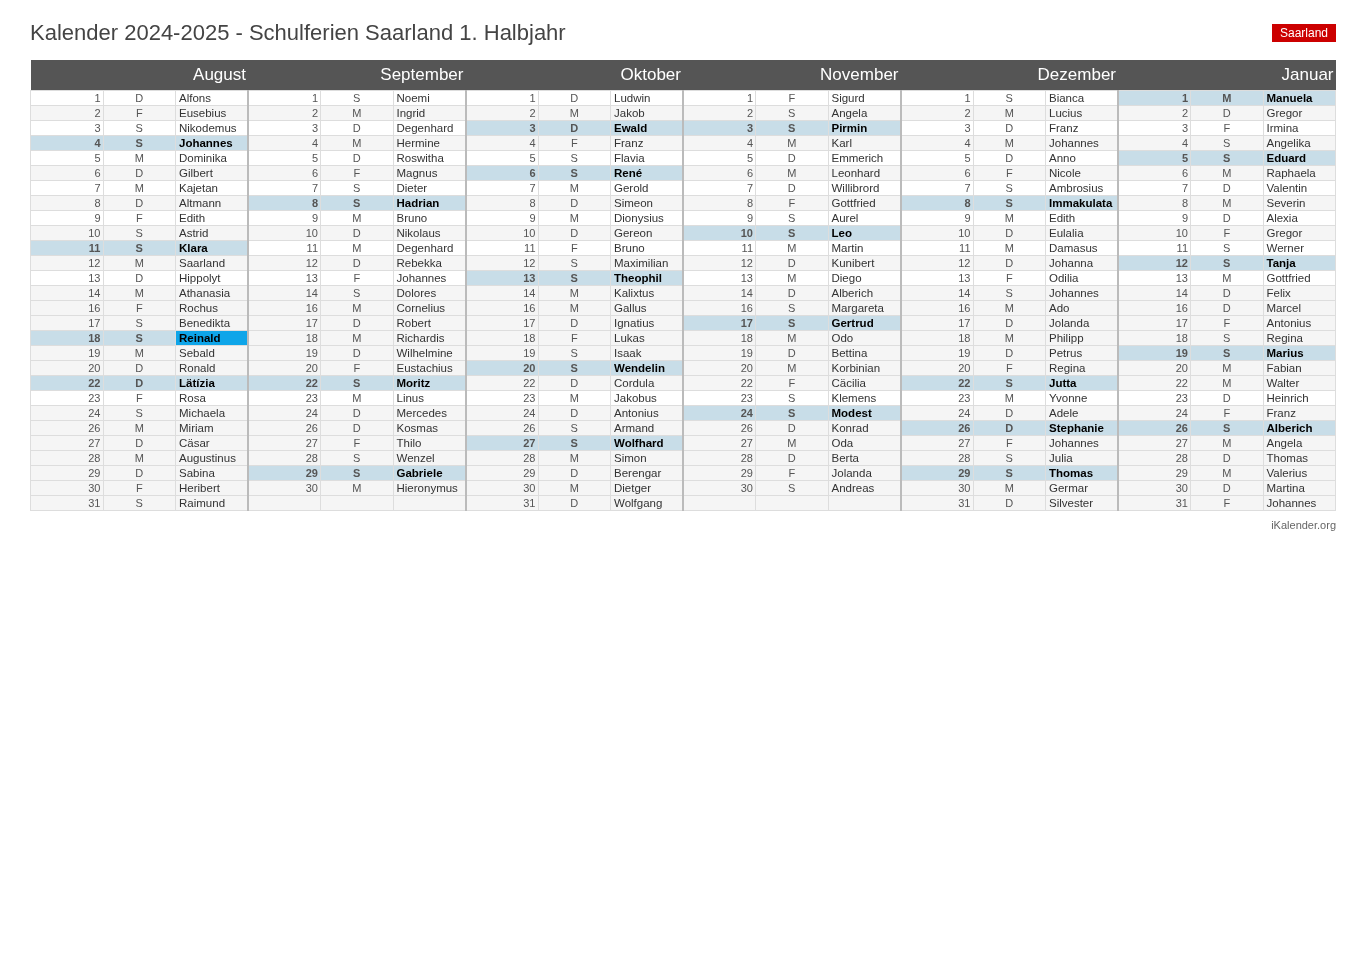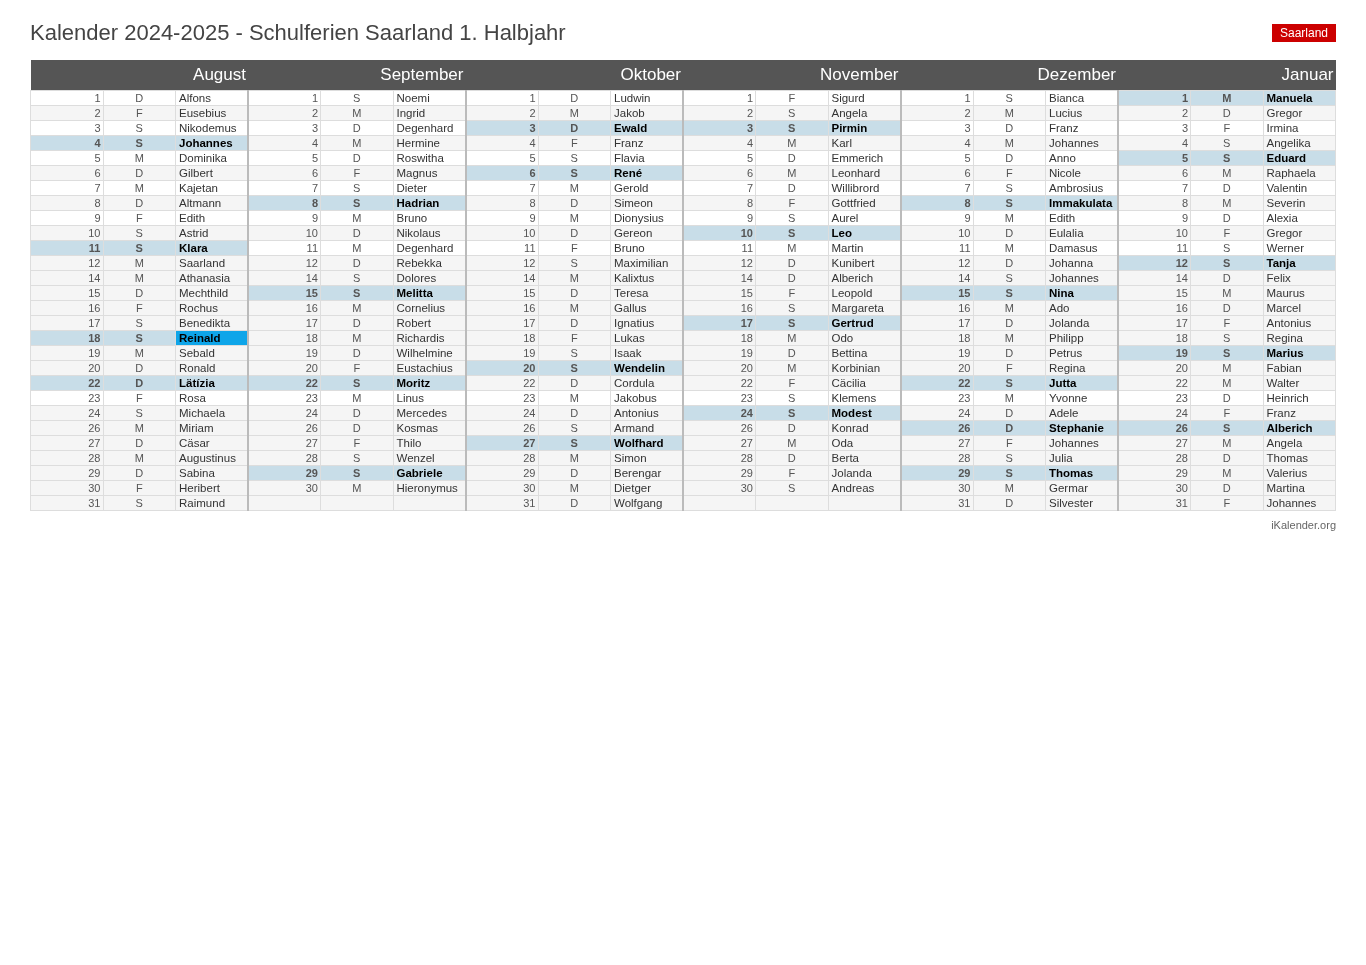--- a/index.html
+++ b/index.html
@@ -308,59 +308,59 @@
         <td class="day-num" style="width: 18px; font-size: 11px; color: rgb(85, 85, 85); text-align: right; padding-right: 2px; background-color: rgb(245, 245, 245);">12</td>
         <td class="day-letter" style="width: 16px; font-size: 11px; color: rgb(85, 85, 85); text-align: center; background-color: rgb(245, 245, 245);">D</td>
         <td style="padding-left: 3px; border-right: 2px solid rgb(187, 187, 187); background-color: rgb(245, 245, 245);">Kunibert</td>
         <td class="day-num" style="width: 18px; font-size: 11px; color: rgb(85, 85, 85); text-align: right; padding-right: 2px; background-color: rgb(245, 245, 245);">12</td>
         <td class="day-letter" style="width: 16px; font-size: 11px; color: rgb(85, 85, 85); text-align: center; background-color: rgb(245, 245, 245);">D</td>
         <td style="padding-left: 3px; border-right: 2px solid rgb(187, 187, 187); background-color: rgb(245, 245, 245);">Johanna</td>
         <td class="day-num" style="width: 18px; font-size: 11px; color: rgb(85, 85, 85); text-align: right; padding-right: 2px; font-weight: bold; background-color: rgb(200, 221, 232);">12</td>
         <td class="day-letter" style="width: 16px; font-size: 11px; color: rgb(85, 85, 85); text-align: center; font-weight: bold; background-color: rgb(200, 221, 232);">S</td>
         <td style="padding-left: 3px; font-weight: bold; color: rgb(0, 0, 0); background-color: rgb(200, 221, 232);">Tanja</td>
       </tr>
+      <tr>
+        <td class="day-num" style="width: 18px; font-size: 11px; color: rgb(85, 85, 85); text-align: right; padding-right: 2px;">13</td>
+        <td class="day-letter" style="width: 16px; font-size: 11px; color: rgb(85, 85, 85); text-align: center;">D</td>
+        <td style="padding-left: 3px; border-right: 2px solid rgb(187, 187, 187);">Hippolyt</td>
+        <td class="day-num" style="width: 18px; font-size: 11px; color: rgb(85, 85, 85); text-align: right; padding-right: 2px;">13</td>
+        <td class="day-letter" style="width: 16px; font-size: 11px; color: rgb(85, 85, 85); text-align: center;">F</td>
+        <td style="padding-left: 3px; border-right: 2px solid rgb(187, 187, 187);">Johannes</td>
+        <td class="day-num" style="width: 18px; font-size: 11px; color: rgb(85, 85, 85); text-align: right; padding-right: 2px; font-weight: bold; background-color: rgb(200, 221, 232);">13</td>
+        <td class="day-letter" style="width: 16px; font-size: 11px; color: rgb(85, 85, 85); text-align: center; font-weight: bold; background-color: rgb(200, 221, 232);">S</td>
+        <td style="padding-left: 3px; font-weight: bold; color: rgb(0, 0, 0); background-color: rgb(200, 221, 232); border-right: 2px solid rgb(187, 187, 187);">Theophil</td>
+        <td class="day-num" style="width: 18px; font-size: 11px; color: rgb(85, 85, 85); text-align: right; padding-right: 2px;">13</td>
+        <td class="day-letter" style="width: 16px; font-size: 11px; color: rgb(85, 85, 85); text-align: center;">M</td>
+        <td style="padding-left: 3px; border-right: 2px solid rgb(187, 187, 187);">Diego</td>
+        <td class="day-num" style="width: 18px; font-size: 11px; color: rgb(85, 85, 85); text-align: right; padding-right: 2px;">13</td>
+        <td class="day-letter" style="width: 16px; font-size: 11px; color: rgb(85, 85, 85); text-align: center;">F</td>
+        <td style="padding-left: 3px; border-right: 2px solid rgb(187, 187, 187);">Odilia</td>
+        <td class="day-num" style="width: 18px; font-size: 11px; color: rgb(85, 85, 85); text-align: right; padding-right: 2px;">13</td>
+        <td class="day-letter" style="width: 16px; font-size: 11px; color: rgb(85, 85, 85); text-align: center;">M</td>
+        <td style="padding-left: 3px;">Gottfried</td>
+      </tr>
       <tr style="background-color: rgb(245, 245, 245);">
         <td class="day-num" style="width: 18px; font-size: 11px; color: rgb(85, 85, 85); text-align: right; padding-right: 2px; background-color: rgb(245, 245, 245);">14</td>
         <td class="day-letter" style="width: 16px; font-size: 11px; color: rgb(85, 85, 85); text-align: center; background-color: rgb(245, 245, 245);">M</td>
         <td style="padding-left: 3px; border-right: 2px solid rgb(187, 187, 187); background-color: rgb(245, 245, 245);">Athanasia</td>
         <td class="day-num" style="width: 18px; font-size: 11px; color: rgb(85, 85, 85); text-align: right; padding-right: 2px; background-color: rgb(245, 245, 245);">14</td>
         <td class="day-letter" style="width: 16px; font-size: 11px; color: rgb(85, 85, 85); text-align: center; background-color: rgb(245, 245, 245);">S</td>
         <td style="padding-left: 3px; border-right: 2px solid rgb(187, 187, 187); background-color: rgb(245, 245, 245);">Dolores</td>
         <td class="day-num" style="width: 18px; font-size: 11px; color: rgb(85, 85, 85); text-align: right; padding-right: 2px; background-color: rgb(245, 245, 245);">14</td>
         <td class="day-letter" style="width: 16px; font-size: 11px; color: rgb(85, 85, 85); text-align: center; background-color: rgb(245, 245, 245);">M</td>
         <td style="padding-left: 3px; border-right: 2px solid rgb(187, 187, 187); background-color: rgb(245, 245, 245);">Kalixtus</td>
         <td class="day-num" style="width: 18px; font-size: 11px; color: rgb(85, 85, 85); text-align: right; padding-right: 2px; background-color: rgb(245, 245, 245);">14</td>
         <td class="day-letter" style="width: 16px; font-size: 11px; color: rgb(85, 85, 85); text-align: center; background-color: rgb(245, 245, 245);">D</td>
         <td style="padding-left: 3px; border-right: 2px solid rgb(187, 187, 187); background-color: rgb(245, 245, 245);">Alberich</td>
         <td class="day-num" style="width: 18px; font-size: 11px; color: rgb(85, 85, 85); text-align: right; padding-right: 2px; background-color: rgb(245, 245, 245);">14</td>
         <td class="day-letter" style="width: 16px; font-size: 11px; color: rgb(85, 85, 85); text-align: center; background-color: rgb(245, 245, 245);">S</td>
         <td style="padding-left: 3px; border-right: 2px solid rgb(187, 187, 187); background-color: rgb(245, 245, 245);">Johannes</td>
         <td class="day-num" style="width: 18px; font-size: 11px; color: rgb(85, 85, 85); text-align: right; padding-right: 2px; background-color: rgb(245, 245, 245);">14</td>
         <td class="day-letter" style="width: 16px; font-size: 11px; color: rgb(85, 85, 85); text-align: center; background-color: rgb(245, 245, 245);">D</td>
         <td style="padding-left: 3px; background-color: rgb(245, 245, 245);">Felix</td>
-      </tr>
-      <tr>
-        <td class="day-num" style="width: 18px; font-size: 11px; color: rgb(85, 85, 85); text-align: right; padding-right: 2px;">15</td>
-        <td class="day-letter" style="width: 16px; font-size: 11px; color: rgb(85, 85, 85); text-align: center;">D</td>
-        <td style="padding-left: 3px; border-right: 2px solid rgb(187, 187, 187);">Mechthild</td>
-        <td class="day-num" style="width: 18px; font-size: 11px; color: rgb(85, 85, 85); text-align: right; padding-right: 2px; font-weight: bold; background-color: rgb(200, 221, 232);">15</td>
-        <td class="day-letter" style="width: 16px; font-size: 11px; color: rgb(85, 85, 85); text-align: center; font-weight: bold; background-color: rgb(200, 221, 232);">S</td>
-        <td style="padding-left: 3px; font-weight: bold; color: rgb(0, 0, 0); background-color: rgb(200, 221, 232); border-right: 2px solid rgb(187, 187, 187);">Melitta</td>
-        <td class="day-num" style="width: 18px; font-size: 11px; color: rgb(85, 85, 85); text-align: right; padding-right: 2px;">15</td>
-        <td class="day-letter" style="width: 16px; font-size: 11px; color: rgb(85, 85, 85); text-align: center;">D</td>
-        <td style="padding-left: 3px; border-right: 2px solid rgb(187, 187, 187);">Teresa</td>
-        <td class="day-num" style="width: 18px; font-size: 11px; color: rgb(85, 85, 85); text-align: right; padding-right: 2px;">15</td>
-        <td class="day-letter" style="width: 16px; font-size: 11px; color: rgb(85, 85, 85); text-align: center;">F</td>
-        <td style="padding-left: 3px; border-right: 2px solid rgb(187, 187, 187);">Leopold</td>
-        <td class="day-num" style="width: 18px; font-size: 11px; color: rgb(85, 85, 85); text-align: right; padding-right: 2px; font-weight: bold; background-color: rgb(200, 221, 232);">15</td>
-        <td class="day-letter" style="width: 16px; font-size: 11px; color: rgb(85, 85, 85); text-align: center; font-weight: bold; background-color: rgb(200, 221, 232);">S</td>
-        <td style="padding-left: 3px; font-weight: bold; color: rgb(0, 0, 0); background-color: rgb(200, 221, 232); border-right: 2px solid rgb(187, 187, 187);">Nina</td>
-        <td class="day-num" style="width: 18px; font-size: 11px; color: rgb(85, 85, 85); text-align: right; padding-right: 2px;">15</td>
-        <td class="day-letter" style="width: 16px; font-size: 11px; color: rgb(85, 85, 85); text-align: center;">M</td>
-        <td style="padding-left: 3px;">Maurus</td>
       </tr>
       <tr style="background-color: rgb(245, 245, 245);">
         <td class="day-num" style="width: 18px; font-size: 11px; color: rgb(85, 85, 85); text-align: right; padding-right: 2px; background-color: rgb(245, 245, 245);">16</td>
         <td class="day-letter" style="width: 16px; font-size: 11px; color: rgb(85, 85, 85); text-align: center; background-color: rgb(245, 245, 245);">F</td>
         <td style="padding-left: 3px; border-right: 2px solid rgb(187, 187, 187); background-color: rgb(245, 245, 245);">Rochus</td>
         <td class="day-num" style="width: 18px; font-size: 11px; color: rgb(85, 85, 85); text-align: right; padding-right: 2px; background-color: rgb(245, 245, 245);">16</td>
         <td class="day-letter" style="width: 16px; font-size: 11px; color: rgb(85, 85, 85); text-align: center; background-color: rgb(245, 245, 245);">M</td>
         <td style="padding-left: 3px; border-right: 2px solid rgb(187, 187, 187); background-color: rgb(245, 245, 245);">Cornelius</td>
         <td class="day-num" style="width: 18px; font-size: 11px; color: rgb(85, 85, 85); text-align: right; padding-right: 2px; background-color: rgb(245, 245, 245);">16</td>
         <td class="day-letter" style="width: 16px; font-size: 11px; color: rgb(85, 85, 85); text-align: center; background-color: rgb(245, 245, 245);">M</td>

